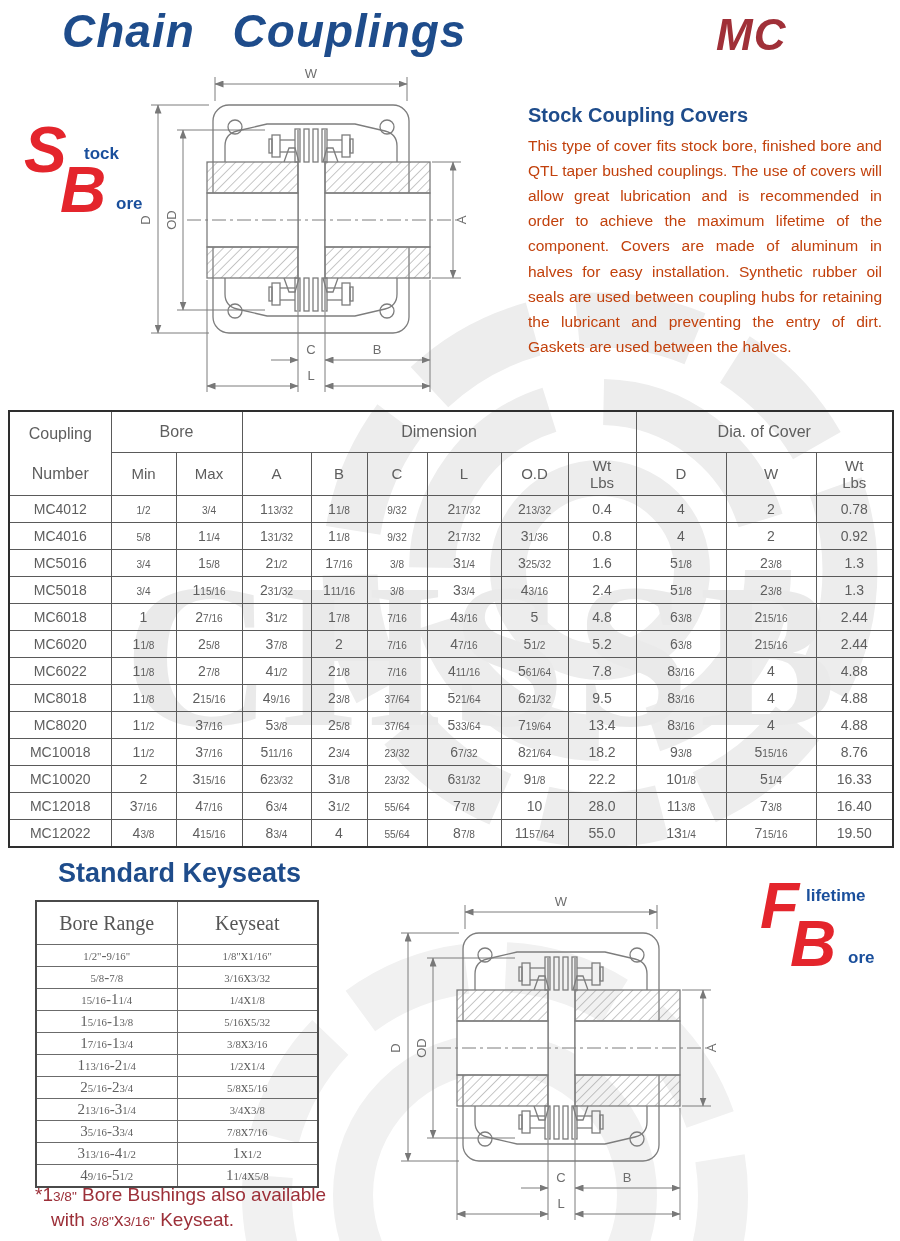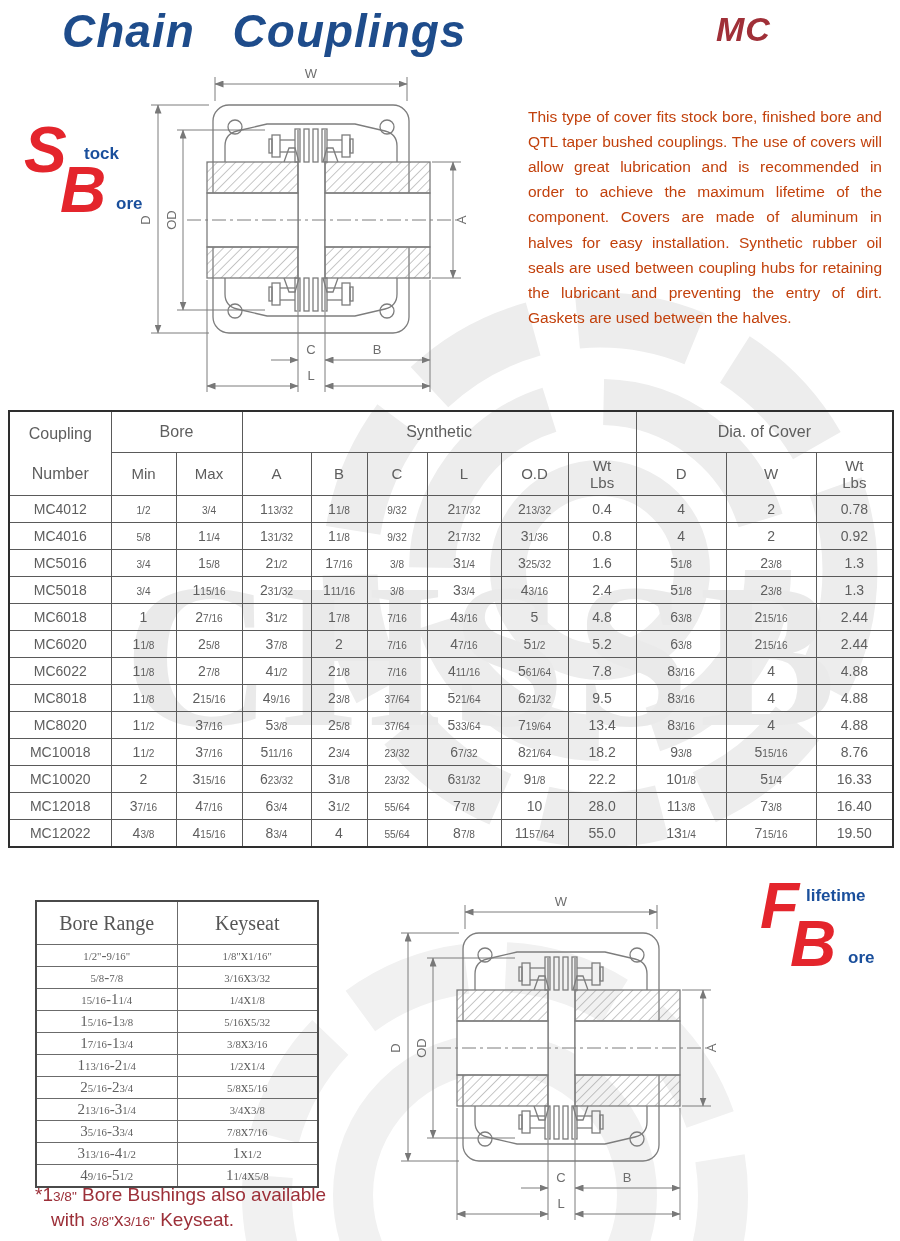--- a/index.html
+++ b/index.html
@@ -3,21 +3,21 @@
 <meta charset="utf-8">
 <style>
   html,body{margin:0;padding:0;background:#fff;font-family:"Liberation Sans",sans-serif;}
   .page{position:relative;width:900px;height:1241px;background:#fff;overflow:hidden;}
   .layer{position:absolute;left:0;top:0;z-index:0;}
   .abs{position:absolute;z-index:2;}
 
   
   .title{left:62px;top:4px;font-size:46px;font-weight:bold;font-style:italic;
          color:#1e4c8b;letter-spacing:1px;word-spacing:24px;white-space:nowrap;}
-  .code{left:716px;top:10px;font-size:34px;font-weight:bold;font-style:italic;color:#a03038;letter-spacing:1px;}
+  .code{left:716px;top:10px;font-size:44px;font-weight:bold;font-style:italic;color:#a03038;letter-spacing:1px;}
 
   
   .logo{width:140px;height:118px;}
   .logo span{position:absolute;font-weight:bold;}
   .logo .big{font-size:64px;font-style:italic;color:#e4252c;line-height:1;}
   .logo .sm{font-size:17px;color:#1a4f9c;}
 
   
   .covers{left:528px;top:104px;width:354px;}
   .covers h3{margin:0 0 6px 0;font-size:20px;color:#1e4c8b;}
@@ -152,20 +152,21 @@
     <text class="dim" x="176" y="18" text-anchor="middle">W</text>
     <text class="dim" transform="translate(15,160) rotate(-90)" text-anchor="middle">D</text>
     <text class="dim" transform="translate(41,160) rotate(-90)" text-anchor="middle">OD</text>
     <text class="dim" transform="translate(331,160) rotate(-90)" text-anchor="middle">A</text>
     <text class="dim" x="176" y="294" text-anchor="middle">C</text>
     <text class="dim" x="242" y="294" text-anchor="middle">B</text>
     <text class="dim" x="176" y="320" text-anchor="middle">L</text>
   </svg>
 
   <div class="abs covers">
+    <h3>Stock Coupling Covers</h3>
     <p>This type of cover fits stock bore, finished bore and QTL taper bushed couplings.  The use of covers will allow great lubrication and is recommended in order to achieve the maximum lifetime of the component. Covers are made of aluminum in halves for easy installation. Synthetic rubber oil seals are used between coupling hubs for retaining the lubricant and preventing the entry of dirt.  Gaskets are used between the halves.</p>
   </div>
 
   <table class="abs mainTable">
     <colgroup>
       <col style="width:102px">
         <col style="width:65px">
         <col style="width:66px">
       <col style="width:69px">
         <col style="width:56px">
@@ -177,21 +178,21 @@
         <col style="width:90px">
         <col style="width:77px">
     </colgroup>
     <thead>
       <tr>
         <th rowspan="2" class="cplth">
           <div>Coupling</div>
           <div>Number</div>
         </th>
         <th colspan="2" class="grp">Bore</th>
-        <th colspan="6" class="grp">Synthetic</th>
+        <th colspan="6" class="grp">Dimension</th>
         <th colspan="3" class="grp">Dia. of Cover</th>
       </tr>
       <tr id="subHeaderRow">
           <th class="sub">Min</th>
           <th class="sub">Max</th>
           <th class="sub">A</th>
           <th class="sub">B</th>
           <th class="sub">C</th>
           <th class="sub">L</th>
           <th class="sub">O.D</th>
@@ -382,20 +383,21 @@
           <td>8<span class="fr">7/8</span></td>
           <td>11<span class="fr">57/64</span></td>
           <td>55.0</td>
           <td>13<span class="fr">1/4</span></td>
           <td>7<span class="fr">15/16</span></td>
           <td>19.50</td>
         </tr>
       </tbody>
   </table>
 
+  <div class="abs ksHead">Standard Keyseats</div>
   <table class="abs ksTable">
     <colgroup>
         <col style="width:141px">
         <col style="width:141px">
       </colgroup>
     <thead>
       <tr>
         <th>Bore Range</th>
         <th>Keyseat</th>
       </tr>

